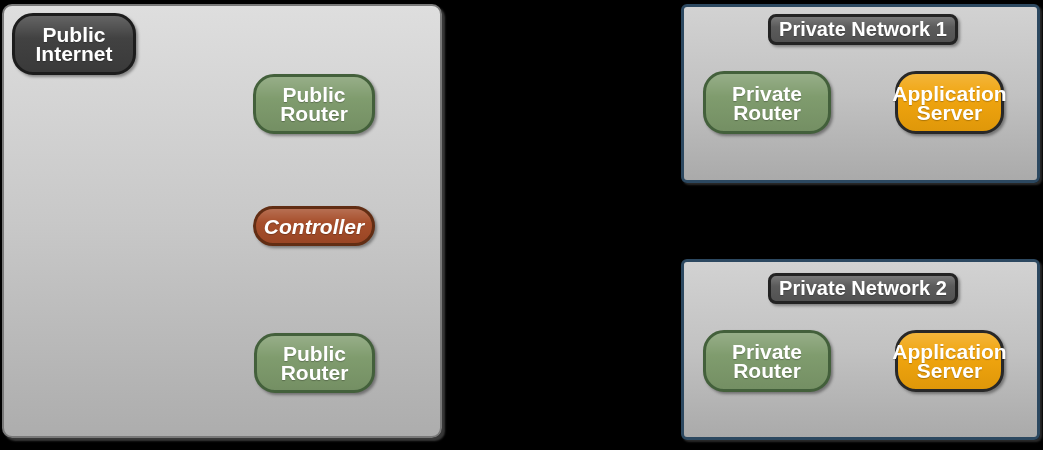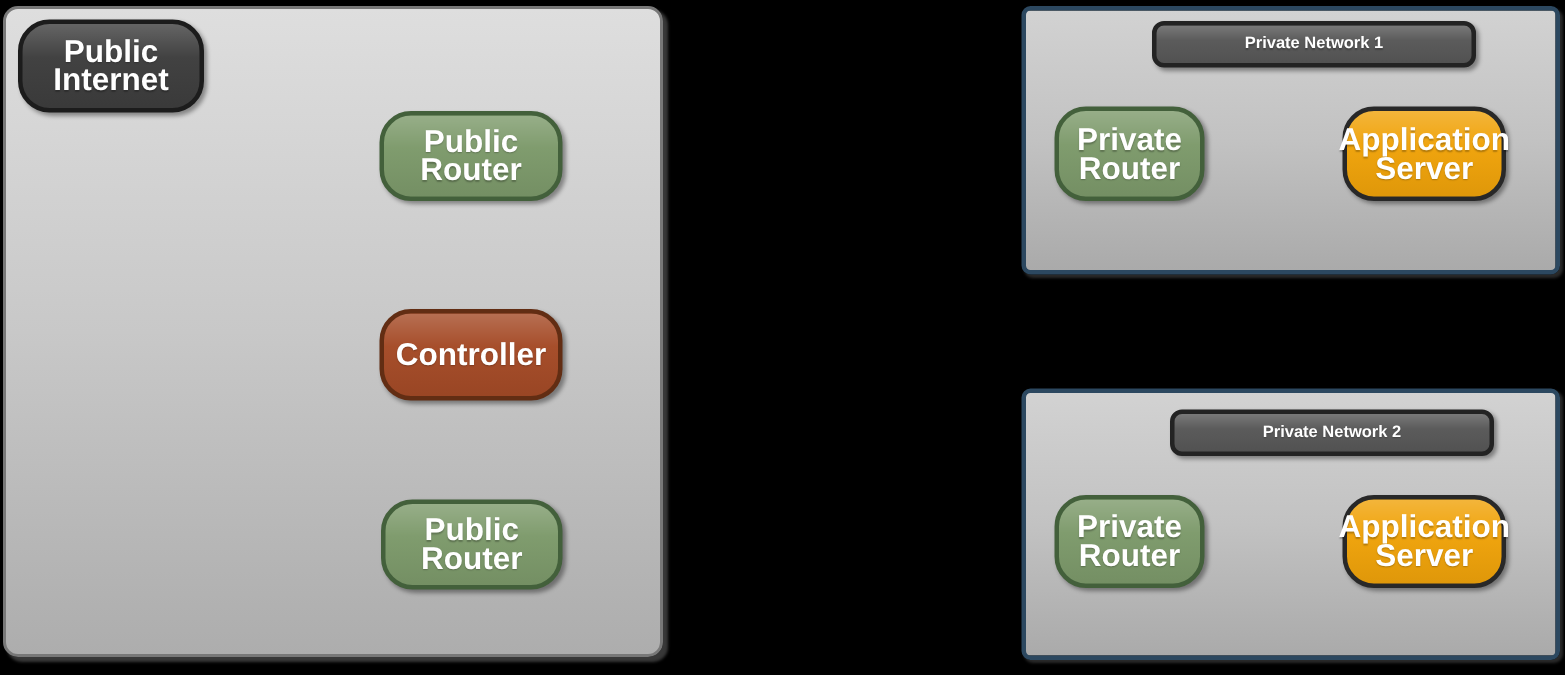--- a/index.html
+++ b/index.html
@@ -61,27 +61,27 @@
   .node-title   { background-color: #585858; border: 3px solid #232323; border-radius: 8px; }
   .node-green   { background-color: #7d9a6b; border: 3px solid #43603b; }
   .node-blue    { background-color: #67808f; border: 3px solid #36495b; }
   .node-rust    { background-color: #a54b27; border: 3px solid #622d13; }
   .node-orange  { background-color: #f0a30a; border: 3px solid #282828; }
 
   
   .n-public-internet      { left: 8px;   top: 7px;   width: 124px; height: 62px; }
   .n-public-router-top    { left: 249px; top: 68px;  width: 122px; height: 60px; }
   .n-sdk-application      { left: 29px;  top: 199px; width: 123px; height: 59px; }
-  .n-controller           { left: 249px; top: 200px; width: 122px; height: 61px; }
+  .n-controller           { left: 249px; top: 200px; width: 122px; height: 40px; font-style: italic; }
   .n-public-router-bottom { left: 250px; top: 327px; width: 121px; height: 60px; }
 
   
-  .n-pn-title             { left: 84px;  top: 7px;   width: 216px; height: 31px; font-size: 11px; }
-  .pn2 .n-pn-title        { top: 11px; margin-left: 12px; }
-  .n-private-router       { left: 19px;  top: 64px;  width: 100px; height: 63px; }
+  .n-pn-title             { left: 84px;  top: 7px;   width: 190px; height: 31px; font-size: 20px; }
+  .pn2 .n-pn-title        { top: 11px; }
+  .n-private-router       { left: 19px;  top: 64px;  width: 128px; height: 63px; }
   .n-app-server           { left: 211px; top: 64px;  width: 109px; height: 63px; }
   .pn2 .n-private-router  { top: 68px; height: 62px; }
   .pn2 .n-app-server      { top: 68px; height: 62px; }
 </style>
 </head>
 <body>
 
 <div class="stage">
 
   <div class="panel panel-left">

